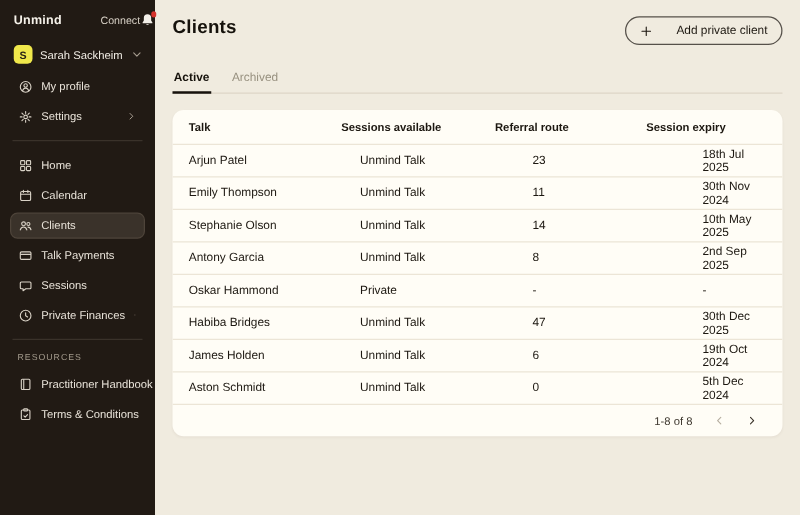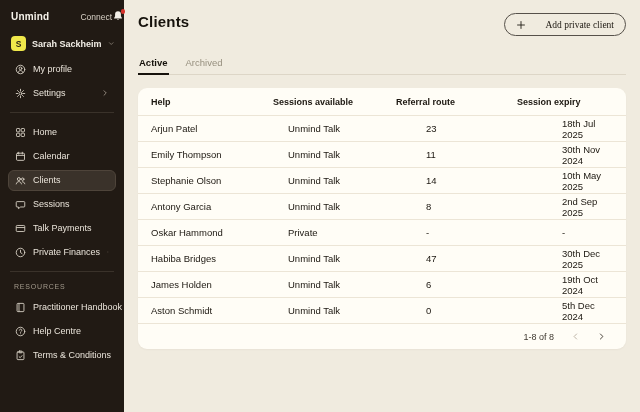--- a/index.html
+++ b/index.html
@@ -26,21 +26,21 @@
   .bell-wrap { position:relative; width:13px; height:13px; cursor:pointer; }
   .bell-wrap svg { width:12px; height:12px; color:#f3efe8; }
   .bell-dot { position:absolute; top:-1px; right:-1px; width:4.5px; height:4.5px; border-radius:50%; background:#d6332c; }
 
   .user-row { display:flex; align-items:center; gap:6px; margin:13px 2px 6px 3px; cursor:pointer; }
   .avatar {
     width:15px; height:15px; border-radius:4px; background:#f0e84b;
     color:#2a2416; font-size:8.5px; font-weight:bold;
     display:flex; align-items:center; justify-content:center; flex:0 0 15px;
   }
-  .user-name { font-size:9px; font-weight:bold; color:#f2eee6; white-space:nowrap; }
+  .user-name { font-size:9px; font-weight:normal; color:#f2eee6; white-space:nowrap; }
   .user-row .chev-dn { width:9px; height:9px; color:#a79d90; margin-left:auto; }
 
   .nav { display:flex; flex-direction:column; }
   .nav-item {
     display:flex; align-items:center; gap:7px;
     padding:4px 6px; border-radius:6px; margin:1.5px 0;
     font-size:9px; color:#e9e3d9; cursor:pointer;
     border:1px solid transparent; white-space:nowrap;
   }
   .nav-item .nav-icon { width:11px; height:11px; color:#d9d2c6; flex:0 0 11px; }
@@ -50,21 +50,21 @@
   .resources-label { font-size:7px; letter-spacing:.8px; color:#a39a8c; margin:4px 0 5px 6px; }
 
   
   .main { flex:1; padding:13px 14px 0 14px; }
   .main-header { display:flex; align-items:flex-start; justify-content:space-between; }
   .page-title { font-size:15px; font-weight:bold; color:#16120c; letter-spacing:.2px; }
   .add-btn {
     display:flex; align-items:center; gap:19px;
     border:1px solid #56514a; border-radius:12px;
     padding:0 11px; height:23px; background:transparent;
-    font-family:Liberation Serif, serif;
+    font-family:Liberation Sans, sans-serif;
     font-size:9.5px; color:#1c1710; cursor:pointer;
   }
   .add-btn svg { width:10px; height:10px; color:#1c1710; }
 
   .tabs { display:flex; gap:16px; margin-top:21px; border-bottom:1px solid #ddd6c7; }
   .tab { padding:0 1px 6px 1px; font-size:9.5px; color:#97907f; cursor:pointer; position:relative; }
   .tab.active { color:#16120c; font-weight:bold; }
   .tab.active::after { content:""; position:absolute; left:0; right:0; bottom:-1px; height:2px; background:#16120c; }
 
   .card {
@@ -220,57 +220,50 @@
   </div>
       <div class="nav-item active">
     <svg class="nav-icon">
           <use href="#i-people"></use>
         </svg>
     <span class="nav-label">Clients</span>
 
   </div>
       <div class="nav-item">
     <svg class="nav-icon">
+          <use href="#i-card"></use>
+        </svg>
+    <span class="nav-label">Talk Payments</span>
+
+  </div>
+      <div class="nav-item">
+    <svg class="nav-icon">
           <use href="#i-sessions"></use>
         </svg>
     <span class="nav-label">Sessions</span>
-
-  </div>
-      <div class="nav-item">
-    <svg class="nav-icon">
-          <use href="#i-card"></use>
-        </svg>
-    <span class="nav-label">Talk Payments</span>
 
   </div>
       <div class="nav-item">
     <svg class="nav-icon">
           <use href="#i-clock"></use>
         </svg>
     <span class="nav-label">Private Finances</span>
     <svg class="chev">
           <use href="#i-chevron-right"></use>
         </svg>
   </div>
     </nav>
   <div class="divider"></div>
   <div class="resources-label">RESOURCES</div>
   <nav class="nav" id="resource-nav">
       <div class="nav-item">
     <svg class="nav-icon">
           <use href="#i-book"></use>
         </svg>
     <span class="nav-label">Practitioner Handbook</span>
-
-  </div>
-      <div class="nav-item">
-    <svg class="nav-icon">
-          <use href="#i-help"></use>
-        </svg>
-    <span class="nav-label">Help Centre</span>
 
   </div>
       <div class="nav-item">
     <svg class="nav-icon">
           <use href="#i-doc"></use>
         </svg>
     <span class="nav-label">Terms &amp; Conditions</span>
 
   </div>
     </nav>
@@ -291,21 +284,21 @@
       <div class="tab active">
     <span class="tab-label">Active</span>
   </div>
       <div class="tab">
     <span class="tab-label">Archived</span>
   </div>
     </div>
 
   <div class="card">
     <div class="t-row t-head" id="table-head">
-        <span class="h-cell">Help</span>
+        <span class="h-cell">Talk</span>
         <span class="h-cell">Sessions available</span>
         <span class="h-cell">Referral route</span>
         <span class="h-cell">Session expiry</span>
       </div>
     <div id="table-body">
         <div class="t-row">
     <span>Arjun Patel</span>
     <span>Unmind Talk</span>
     <span>23</span>
     <span>18th Jul 2025</span>

